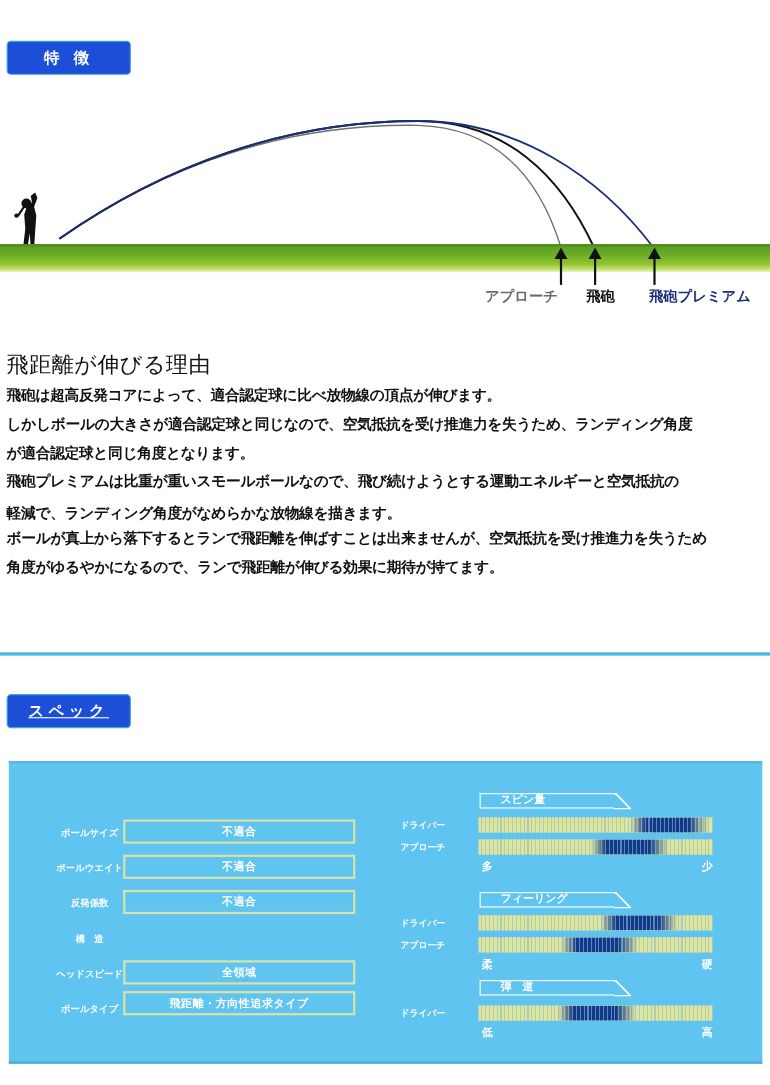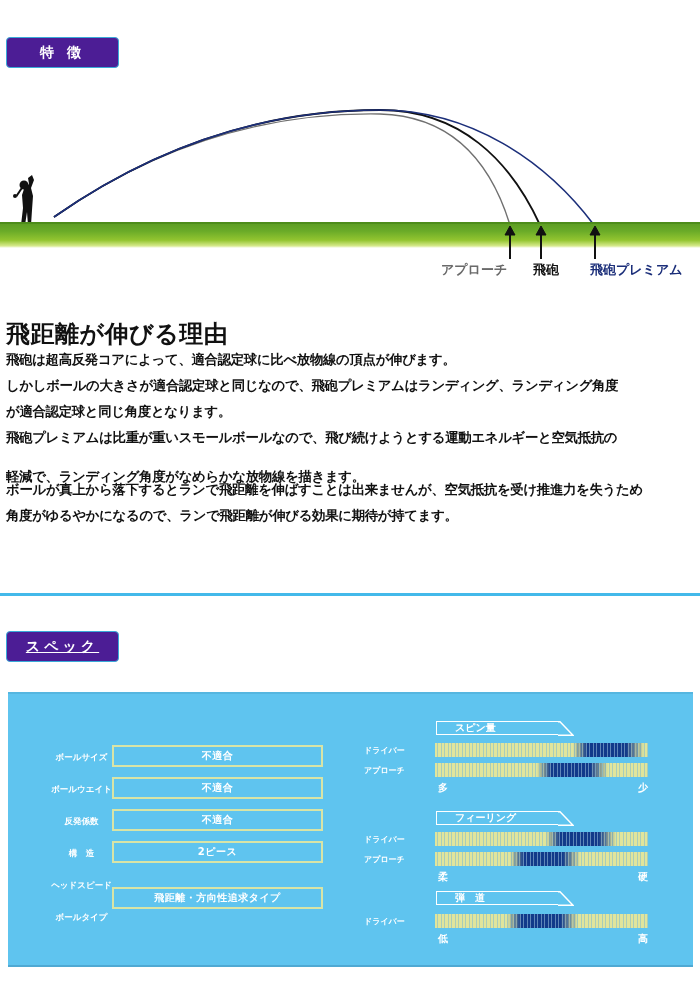--- a/index.html
+++ b/index.html
@@ -1,42 +1,42 @@
 <!DOCTYPE html>
 <html><head>
 <meta charset="utf-8">
 <style>
   * { box-sizing: border-box; margin: 0; padding: 0; }
   html, body { width: 700px; height: 986px; background: #ffffff; overflow: hidden; }
   body { position: relative; font-family: "DejaVu Sans", "Liberation Sans", sans-serif; color: #111; }
 
   .section-tag {
     position: absolute; left: 6px; width: 113px; height: 31px;
-    background: #4c1d95; border-radius: 4px; border: 1px solid #3aa9d8;
+    background: #1d4ed8; border-radius: 4px; border: 1px solid #3aa9d8;
     color: #fff; font-weight: bold; font-size: 14px; letter-spacing: 4px;
     display: flex; align-items: center; justify-content: center;
   }
   #tag-features { top: 37px; }
   #tag-spec { top: 631px; text-decoration: underline; }
 
   
   #trajectory { position: absolute; left: 0; top: 100px; width: 700px; height: 190px; }
   .ground {
     position: absolute; left: 0; top: 222px; width: 700px; height: 26px;
     background: linear-gradient(to bottom, #5a9a22 0%, #6aab28 35%, #93c530 70%, #d6e98c 92%, #ffffff 100%);
   }
   .ground-top { position: absolute; left: 0; top: 222px; width: 700px; height: 2px; background: #4d8c1a; }
 
   .landing-label { position: absolute; top: 261px; font-size: 13px; font-weight: bold; white-space: nowrap; }
   #lbl-conform { left: 441px; color: #6a6a6a; }
   #lbl-hibou { left: 533px; color: #111; }
   #lbl-premium { left: 590px; color: #1c2f7a; }
 
   
-  #reason-title { position: absolute; left: 6px; top: 318px; font-size: 24px; font-weight: bold; letter-spacing: 0.5px; }
+  #reason-title { position: absolute; left: 6px; top: 318px; font-size: 20px; font-weight: normal; letter-spacing: 0.5px; }
   .reason-line { position: absolute; left: 6px; font-size: 13.4px; font-weight: bold; white-space: nowrap; letter-spacing: -0.3px; }
 
   .divider { position: absolute; left: 0; top: 593px; width: 700px; height: 3px; background: #43b9ea; }
 
   
   #spec-panel {
     position: absolute; left: 8px; top: 692px; width: 685px; height: 275px;
     background: #5fc4ef; border-top: 2px solid #55b6e0; border-bottom: 2px solid #4fa9d3;
   }
   .spec-label {
@@ -102,49 +102,49 @@
       <polygon points="590,10 600,10 595,1"></polygon>
   </g>
 </svg>
 
 <div id="lbl-conform" class="landing-label">アプローチ</div>
 <div id="lbl-hibou" class="landing-label">飛砲</div>
 <div id="lbl-premium" class="landing-label">飛砲プレミアム</div>
 
 <div id="reason-title">飛距離が伸びる理由</div>
 <div class="reason-line" style="top:351px">飛砲は超高反発コアによって、適合認定球に比べ放物線の頂点が伸びます。</div>
-<div class="reason-line" style="top:377px">しかしボールの大きさが適合認定球と同じなので、飛砲プレミアムはランディング、ランディング角度</div>
+<div class="reason-line" style="top:377px">しかしボールの大きさが適合認定球と同じなので、空気抵抗を受け推進力を失うため、ランディング角度</div>
 <div class="reason-line" style="top:403px">が適合認定球と同じ角度となります。</div>
 <div class="reason-line" style="top:429px">飛砲プレミアムは比重が重いスモールボールなので、飛び続けようとする運動エネルギーと空気抵抗の</div>
-<div class="reason-line" style="top:468px">軽減で、ランディング角度がなめらかな放物線を描きます。</div>
+<div class="reason-line" style="top:458px">軽減で、ランディング角度がなめらかな放物線を描きます。</div>
 <div class="reason-line" style="top:481px">ボールが真上から落下するとランで飛距離を伸ばすことは出来ませんが、空気抵抗を受け推進力を失うため</div>
 <div class="reason-line" style="top:507px">角度がゆるやかになるので、ランで飛距離が伸びる効果に期待が持てます。</div>
 
 <div class="divider"></div>
 
 <div id="tag-spec" class="section-tag">スペック</div>
 
 <div id="spec-panel">
 
   <div class="spec-label" style="top:58px">ボールサイズ</div>
   <div class="spec-value" style="top:51px">不適合</div>
 
   <div class="spec-label" style="top:90px">ボールウエイト</div>
   <div class="spec-value" style="top:83px">不適合</div>
 
   <div class="spec-label" style="top:122px">反発係数</div>
   <div class="spec-value" style="top:115px">不適合</div>
 
   <div class="spec-label" style="top:154px">構　造</div>
-  <div class="spec-value" style="top:147px">2ピース</div>
 
   <div class="spec-label" style="top:186px">ヘッドスピード</div>
+  <div class="spec-value" style="top:179px">全領域</div>
 
   <div class="spec-label" style="top:218px">ボールタイプ</div>
-  <div class="spec-value" style="top:193px">飛距離・方向性追求タイプ</div>
+  <div class="spec-value" style="top:207px">飛距離・方向性追求タイプ</div>
 
   <div class="gauge-tab" style="top:27px">
     <span>スピン量</span>
     <svg class="slant" viewBox="0 0 16 15">
         <polyline points="0,0.75 2,0.75 15,14.25 0,14.25" fill="none" stroke="#fff" stroke-width="1.5"></polyline>
       </svg>
   </div>
   <div class="gauge-row-label" style="top:51px">ドライバー</div>
   <div class="gauge-bar" style="top:49px">
     <div class="gauge-fill" style="left:65%;width:33%;background:repeating-linear-gradient(to right,#123a8a 0px,#123a8a 2.5px,#5f86b8 2.5px,#5f86b8 3.5px);-webkit-mask-image:linear-gradient(to right,transparent,#000 20%,#000 75%,transparent);mask-image:linear-gradient(to right,transparent,#000 20%,#000 75%,transparent)"></div>

